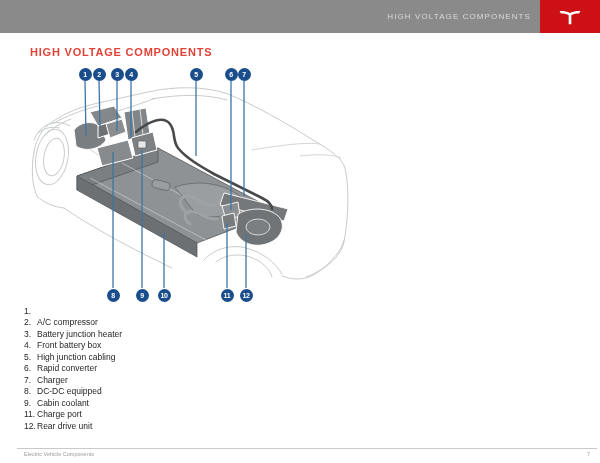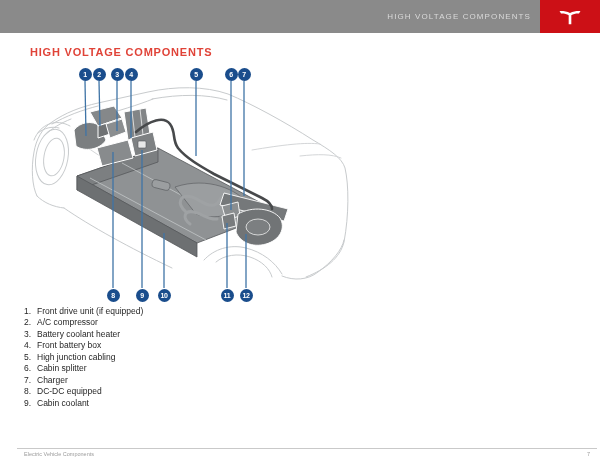--- a/index.html
+++ b/index.html
@@ -143,51 +143,58 @@
 <div class="callout" style="left:237.5px;top:67.5px;">7</div>
 <div class="callout" style="left:106.5px;top:288.5px;">8</div>
 <div class="callout" style="left:135.5px;top:288.5px;">9</div>
 <div class="callout" style="left:157.5px;top:288.5px;">10</div>
 <div class="callout" style="left:220.5px;top:288.5px;">11</div>
 <div class="callout" style="left:239.5px;top:288.5px;">12</div>
 
 <div class="legend">
   <div class="legend-row">
       <span class="legend-num">1.</span>
-      <span>Front drive unit (if equipped)</span>
     </div>
   <div class="legend-row">
       <span class="legend-num">2.</span>
       <span>A/C compressor</span>
     </div>
   <div class="legend-row">
       <span class="legend-num">3.</span>
-      <span>Battery coolant heater</span>
+      <span>Battery junction heater</span>
     </div>
   <div class="legend-row">
       <span class="legend-num">4.</span>
       <span>Front battery box</span>
     </div>
   <div class="legend-row">
       <span class="legend-num">5.</span>
       <span>High junction cabling</span>
     </div>
   <div class="legend-row">
       <span class="legend-num">6.</span>
-      <span>Cabin splitter</span>
+      <span>Rapid converter</span>
     </div>
   <div class="legend-row">
       <span class="legend-num">7.</span>
       <span>Charger</span>
     </div>
   <div class="legend-row">
       <span class="legend-num">8.</span>
       <span>DC-DC equipped</span>
     </div>
   <div class="legend-row">
       <span class="legend-num">9.</span>
       <span>Cabin coolant</span>
+    </div>
+  <div class="legend-row">
+      <span class="legend-num">11.</span>
+      <span>Charge port</span>
+    </div>
+  <div class="legend-row">
+      <span class="legend-num">12.</span>
+      <span>Rear drive unit</span>
     </div>
 </div>
 
 <div class="footer-rule"></div>
 <div class="footer-section">Electric Vehicle Components</div>
 <div class="footer-page">7</div>
 
 </body></html>

